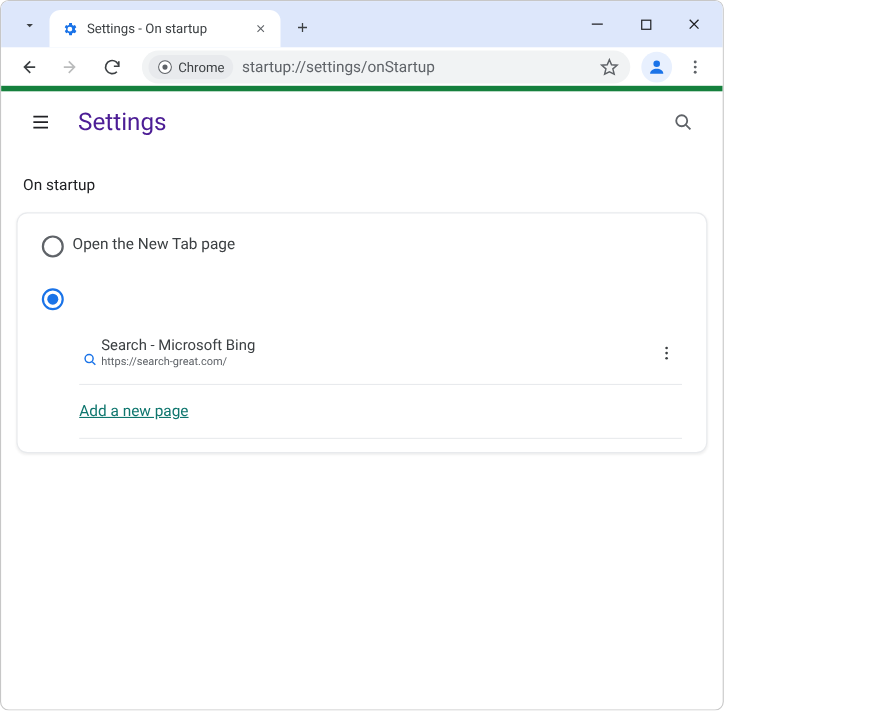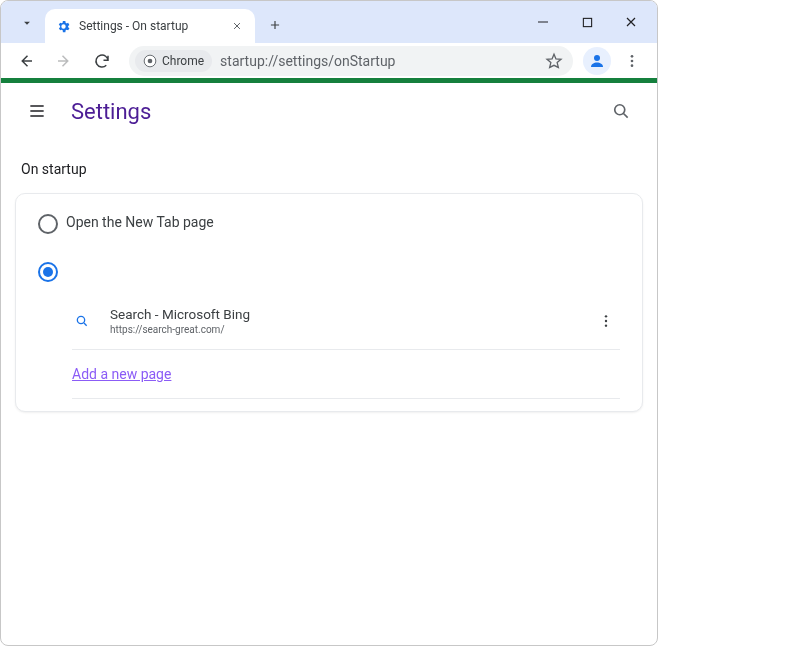--- a/index.html
+++ b/index.html
@@ -171,35 +171,34 @@
     position: absolute; inset: 3px;
     background: #1a73e8;
     border-radius: 50%;
     display: none;
   }
   .radio-row.selected .radio-inner { display: block; }
   .sub-block {
     margin: 0 22px 6px 56px;
   }
   .page-row {
-    display: flex; align-items: center;
+    display: flex; align-items: flex-end;
     padding: 10px 0;
-    gap: 18px;
   }
   .row-icon { width: 20px; color:#1a73e8; display:flex; align-items:center; justify-content:center;}
   .page-text { flex: 1; }
   .page-title { font-size: 13.5px; color: #3c4043; }
   .page-url { font-size: 10px; color: #5f6368; margin-top: 2px; }
   .row-menu { width: 28px; height: 28px; display:flex; align-items:center; justify-content:center; cursor:pointer; color:#3c4043; }
   .divider { height: 1px; background: #e8eaed; margin: 4px 0; }
   .link-row {
     padding: 12px 0;
     font-size: 14px;
   }
-  .link-row a { color: #8b5cf6; text-decoration: underline; cursor: pointer; }
+  .link-row a { color: #0f766e; text-decoration: underline; cursor: pointer; }
   
   .watermark {
     position: absolute; inset: 80px 0 0 0;
     pointer-events: none;
     display: flex; align-items: center; justify-content: center;
     opacity: .05;
     font-size: 140px; font-weight: 900; letter-spacing: -8px;
     color: #555;
     font-style: italic;
     z-index: 0;

